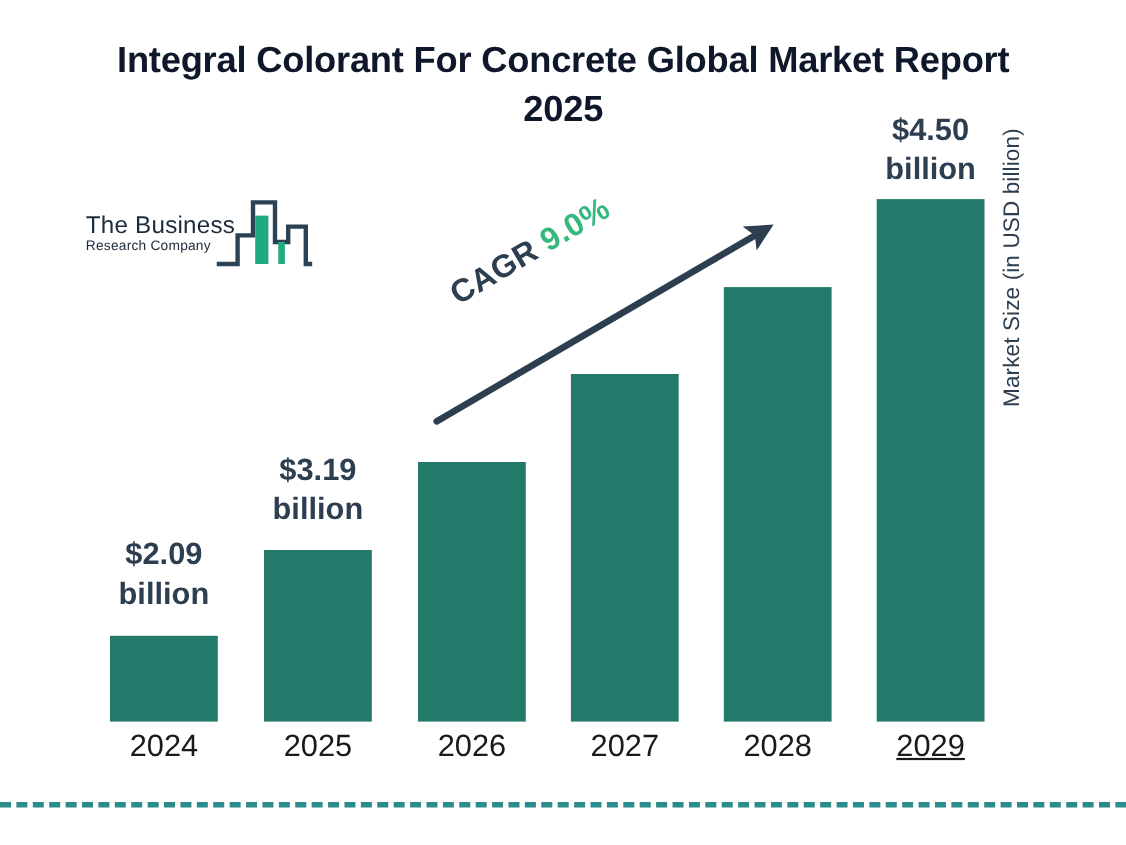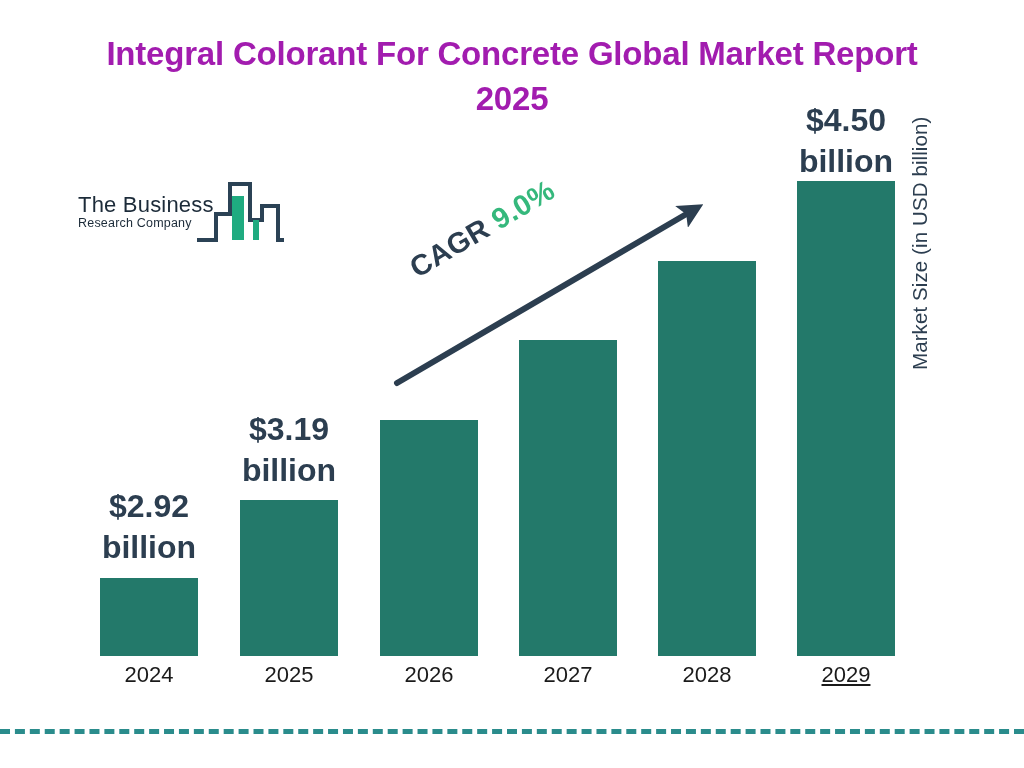--- a/index.html
+++ b/index.html
@@ -21,21 +21,21 @@
   
   #chart-title {
     position: absolute;
     left: 92px;
     top: 32px;
     width: 840px;
     text-align: center;
     font-size: 33px;
     font-weight: bold;
     line-height: 1.35;
-    color: #a21caf;
+    color: #0f172a;
     letter-spacing: -0.2px;
   }
 
   
   #logo {
     position: absolute;
     left: 78px;
     top: 176px;
     width: 206px;
     height: 74px;
@@ -75,29 +75,29 @@
     width: 1024px;
     height: 768px;
   }
   .bar {
     position: absolute;
     background: #23796A;
   }
   .bar-value {
     position: absolute;
     text-align: center;
-    font-size: 32px;
+    font-size: 28px;
     font-weight: bold;
     color: #2c3e50;
     line-height: 1.28;
   }
   .x-tick {
     position: absolute;
     text-align: center;
-    font-size: 22px;
+    font-size: 28px;
     color: #1a1a1a;
     top: 662px;
   }
 
   
   #y-axis-label {
     position: absolute;
     left: 908px;
     top: 330px;
     width: 330px;
@@ -157,21 +157,21 @@
   <div id="plot">
 
     <div class="bar" style="left:100px; top:578px; width:98px; height:78px;"></div>
     <div class="bar" style="left:240px; top:500px; width:98px; height:156px;"></div>
     <div class="bar" style="left:380px; top:420px; width:98px; height:236px;"></div>
     <div class="bar" style="left:519px; top:340px; width:98px; height:316px;"></div>
     <div class="bar" style="left:658px; top:261px; width:98px; height:395px;"></div>
     <div class="bar" style="left:797px; top:181px; width:98px; height:475px;"></div>
 
     <div class="bar-value" style="left:79px; top:486px; width:140px;">
-      <div>$2.92</div>
+      <div>$2.09</div>
       <div>billion</div>
     </div>
     <div class="bar-value" style="left:219px; top:409px; width:140px;">
       <div>$3.19</div>
       <div>billion</div>
     </div>
     <div class="bar-value" style="left:776px; top:100px; width:140px;">
       <div>$4.50</div>
       <div>billion</div>
     </div>

